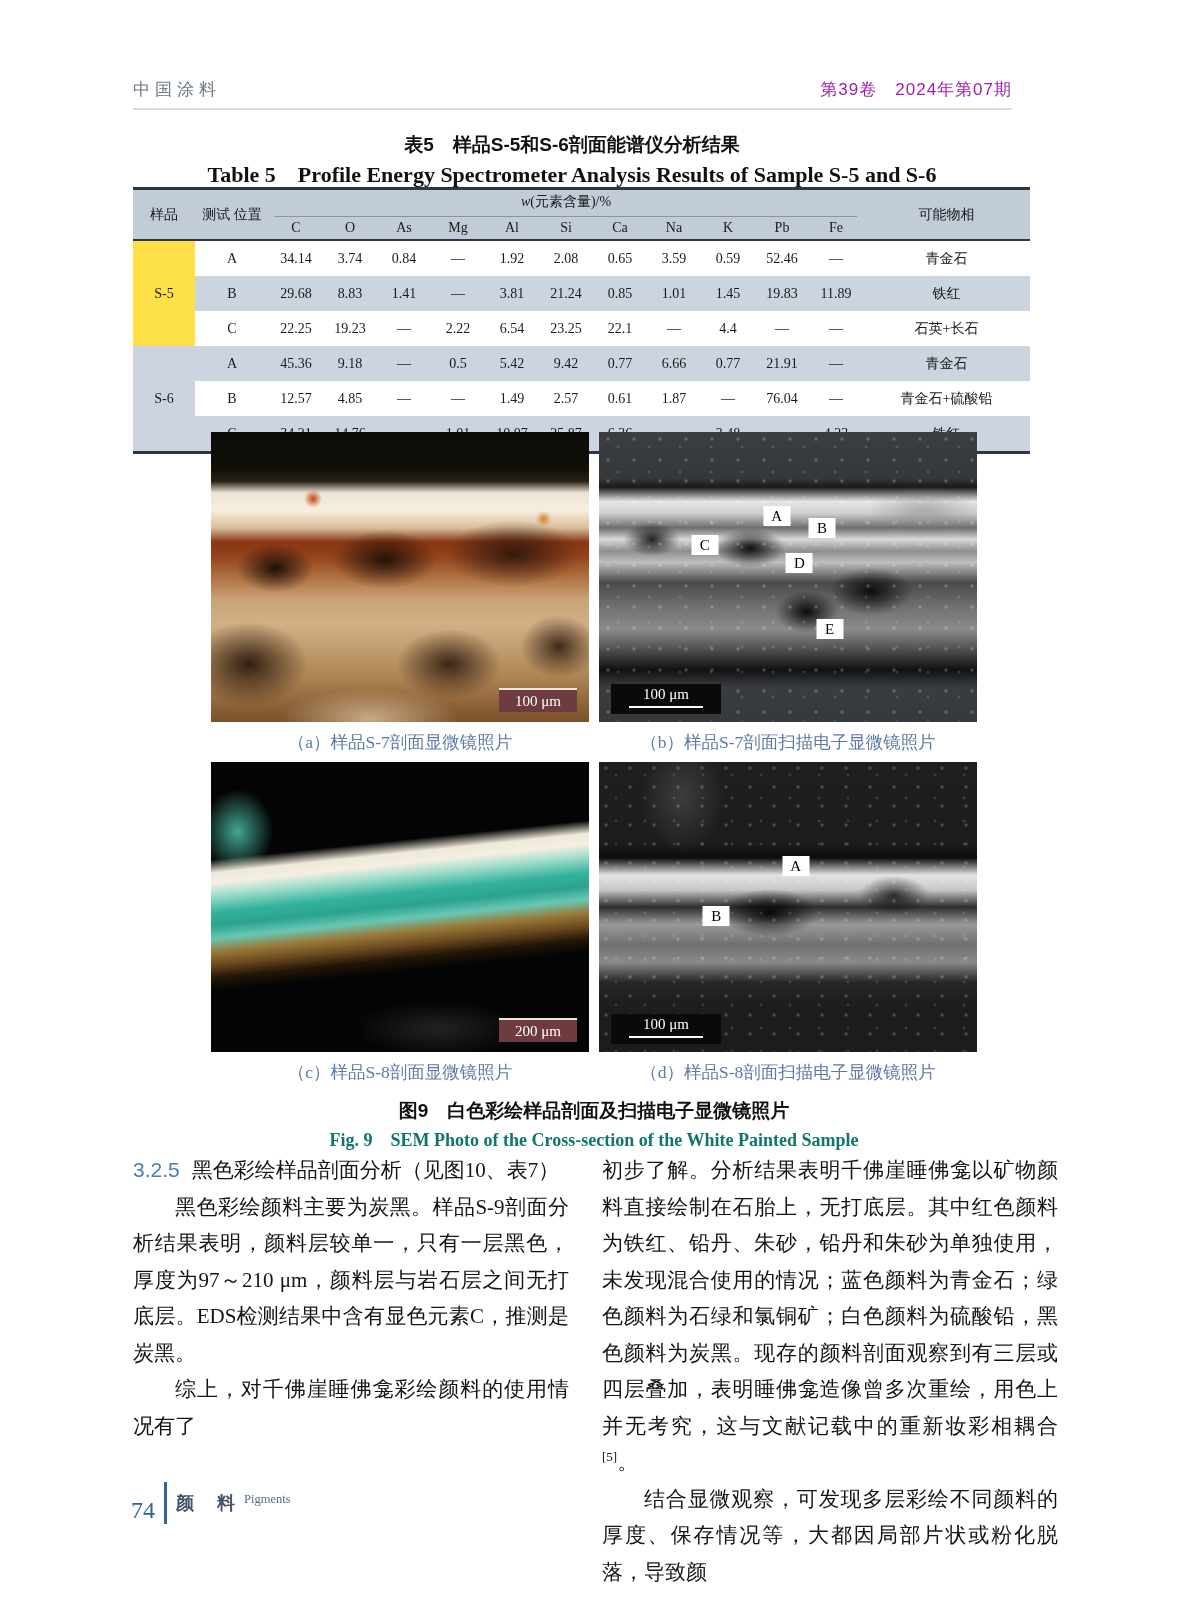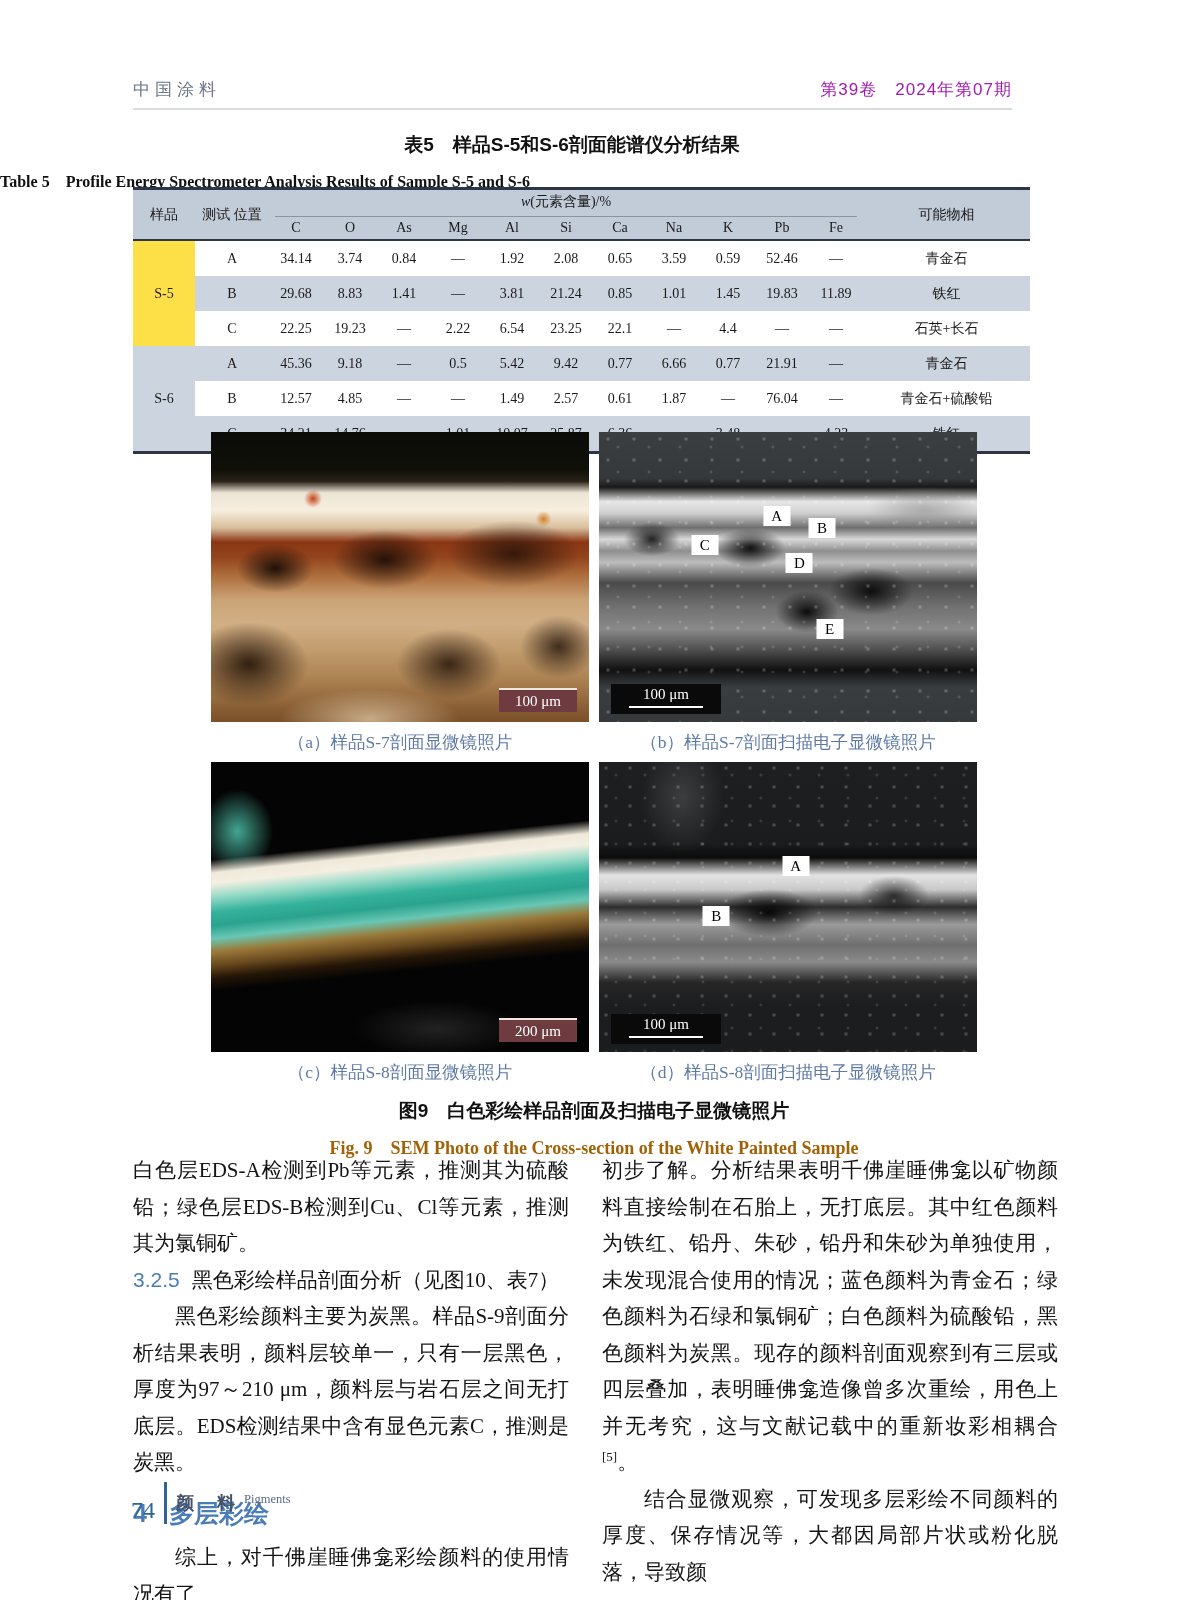--- a/index.html
+++ b/index.html
@@ -8,22 +8,22 @@
 
   
   .pg-header{position:absolute;left:133px;right:132px;top:78px;height:30px;
              border-bottom:2px solid #d8dce0;display:flex;justify-content:space-between;align-items:flex-start;}
   .journal{font-family:"Liberation Sans",sans-serif;font-size:17px;color:#6b7683;letter-spacing:5px;}
   .issue{font-family:"Liberation Sans",sans-serif;font-size:17px;color:#a21caf;letter-spacing:1px;}
 
   
   .tbl-cap-zh{position:absolute;left:0;right:0;top:132px;text-align:center;
               font-family:"Liberation Sans",sans-serif;font-weight:bold;font-size:19px;color:#111;}
-  .tbl-cap-en{position:absolute;left:0;right:0;top:172px;
-              font-family:"Liberation Serif",serif;font-weight:bold;font-size:16px;color:#111;}
+  .tbl-cap-en{position:absolute;left:0;right:0;top:160px;text-align:center;
+              font-family:"Liberation Serif",serif;font-weight:bold;font-size:22px;color:#111;}
 
   
   table.data-table{position:absolute;left:133px;top:187px;width:897px;border-collapse:collapse;
                    border-top:3px solid #2c3646;border-bottom:3px solid #2c3646;
                    font-size:14px;}
   .data-table th,.data-table td{padding:3px 2px;text-align:center;font-weight:normal;vertical-align:middle;}
   .data-table thead th{background:#c2cbd8;}
   .data-table thead tr:last-child th{border-bottom:2px solid #2c3646;}
   th.group{border-bottom:none !important;position:relative;padding-bottom:6px;}
   th.group .grp-line{position:absolute;left:6px;right:6px;bottom:0;border-bottom:1.5px solid #8a95a4;}
@@ -100,22 +100,22 @@
 
   
   .scalebar{position:absolute;font-family:"Liberation Serif",serif;font-size:15px;color:#fff;
             text-align:center;}
   .scalebar.maroon{right:12px;bottom:10px;background:#6e3b40;padding:3px 16px 2px 16px;border-top:2px solid #efe8df;}
   .scalebar.black{left:12px;bottom:8px;background:#0a0a0a;padding:2px 18px 6px 18px;}
   .scalebar.black .bar{display:block;margin:3px auto 0 auto;width:74px;height:2px;background:#fff;}
 
   .fig-cap-zh{margin-top:6px;text-align:center;font-family:"Liberation Sans",sans-serif;
               font-weight:bold;font-size:19px;color:#111;}
-  .fig-cap-en{margin-top:12px;text-align:center;font-family:"Liberation Serif",serif;
-              font-weight:bold;font-size:18px;color:#a16207;}
+  .fig-cap-en{margin-top:4px;text-align:center;font-family:"Liberation Serif",serif;
+              font-weight:bold;font-size:18px;color:#0f766e;}
 
   
   .columns{position:absolute;left:133px;top:1152px;width:925px;display:flex;gap:33px;}
   .col{font-size:21px;line-height:36.5px;text-align:justify;color:#141414;}
   .col.left{width:436px;}
   .col.right{width:456px;}
   .col p{margin:0;}
   p.indent{text-indent:2em;}
   .h325{margin-top:1px;}
   .h325 .num{font-family:"Liberation Sans",sans-serif;color:#4a7cb7;margin-right:12px;}
@@ -320,28 +320,24 @@
           </div>
         <figcaption>（d）样品S-8剖面扫描电子显微镜照片</figcaption>
       </figure>
     </div>
     <div class="fig-cap-zh">图9　白色彩绘样品剖面及扫描电子显微镜照片</div>
     <div class="fig-cap-en">Fig. 9　SEM Photo of the Cross-section of the White Painted Sample</div>
   </div>
 
   <div class="columns">
     <div class="col left">
-      <p>白色层EDS-A检测到Pb等元素，推测其为硫酸铅；绿色层EDS-B检测到Cu、Cl等元素，推测其为氯铜矿。</p>
       <p class="h325">
         <span class="num">3.2.5</span><span>黑色彩绘样品剖面分析（见图10、表7）</span>
       </p>
       <p class="indent">黑色彩绘颜料主要为炭黑。样品S-9剖面分析结果表明，颜料层较单一，只有一层黑色，厚度为97～210 μm，颜料层与岩石层之间无打底层。EDS检测结果中含有显色元素C，推测是炭黑。</p>
-      <h2 class="h4">
-        <span class="h4num">4</span><span>多层彩绘</span>
-      </h2>
       <p class="indent">综上，对千佛崖睡佛龛彩绘颜料的使用情况有了</p>
     </div>
     <div class="col right">
       <p><span>初步了解。分析结果表明千佛崖睡佛龛以矿物颜料直接绘制在石胎上，无打底层。其中红色颜料为铁红、铅丹、朱砂，铅丹和朱砂为单独使用，未发现混合使用的情况；蓝色颜料为青金石；绿色颜料为石绿和氯铜矿；白色颜料为硫酸铅，黑色颜料为炭黑。现存的颜料剖面观察到有三层或四层叠加，表明睡佛龛造像曾多次重绘，用色上并无考究，这与文献记载中的重新妆彩相耦合</span><sup class="ref">[5]</sup><span>。</span></p>
       <p class="indent">结合显微观察，可发现多层彩绘不同颜料的厚度、保存情况等，大都因局部片状或粉化脱落，导致颜</p>
     </div>
   </div>
 
   <div class="pg-footer">
     <span class="pageno">74</span>

